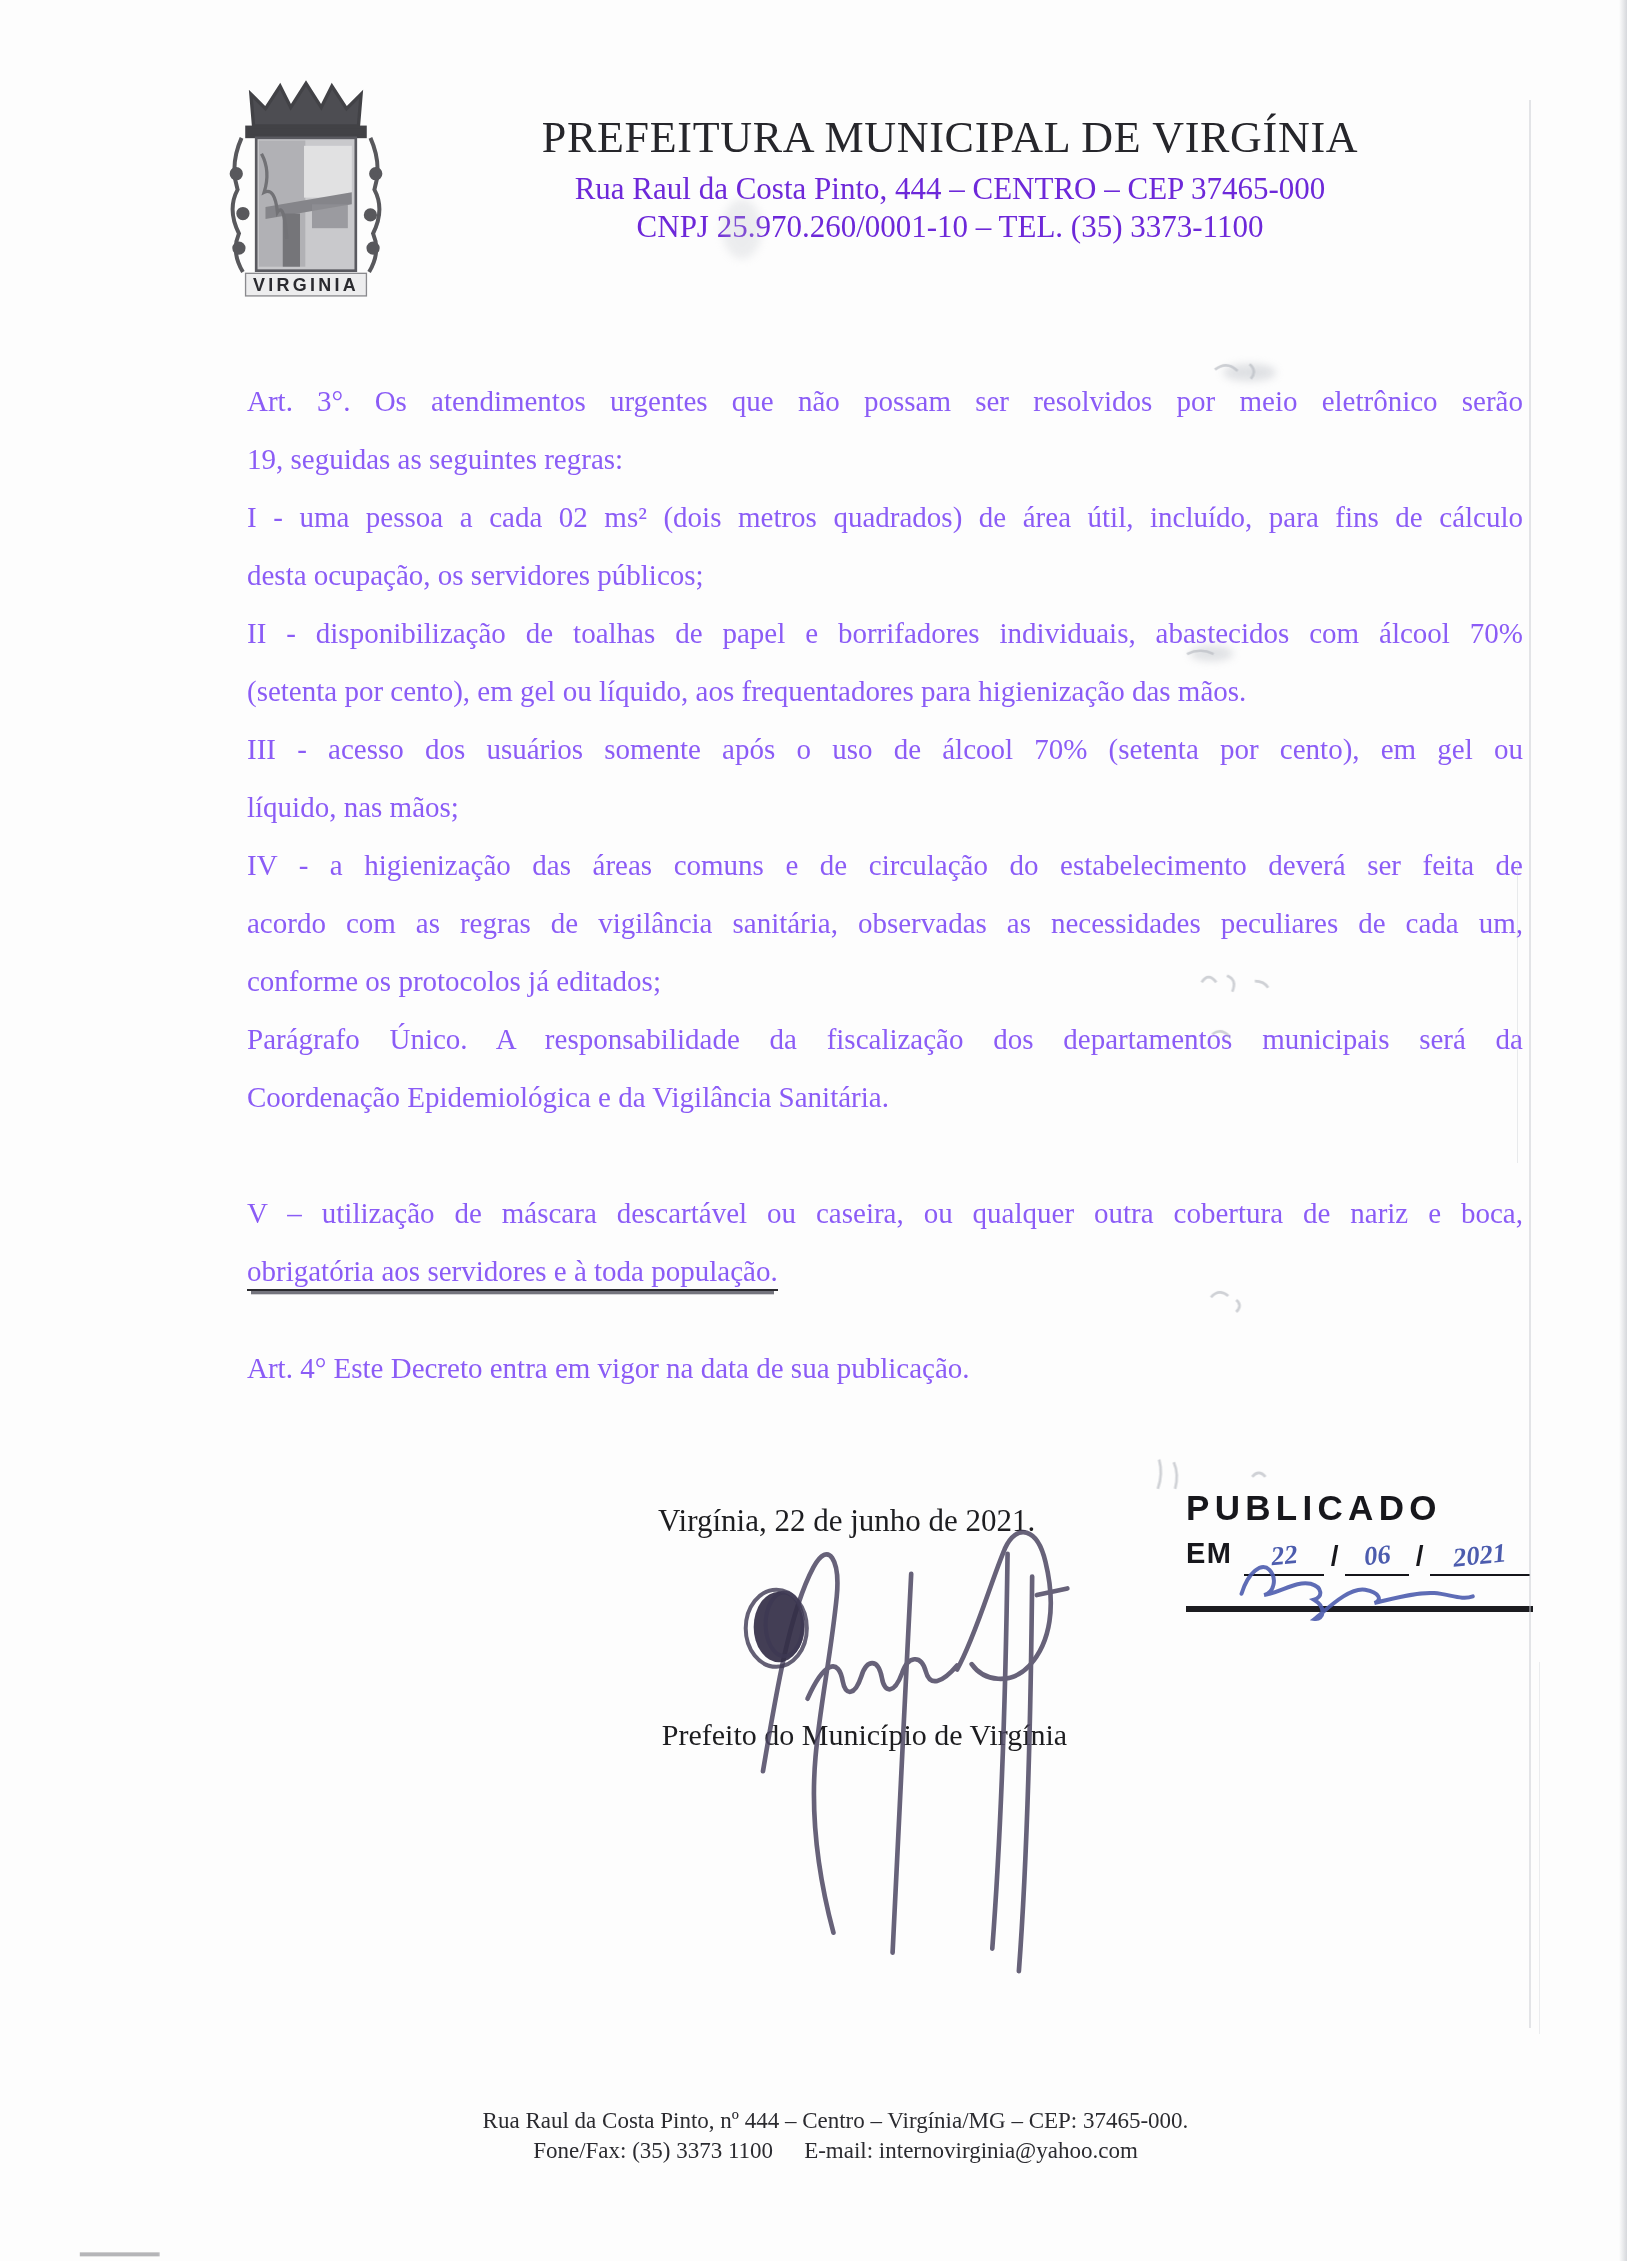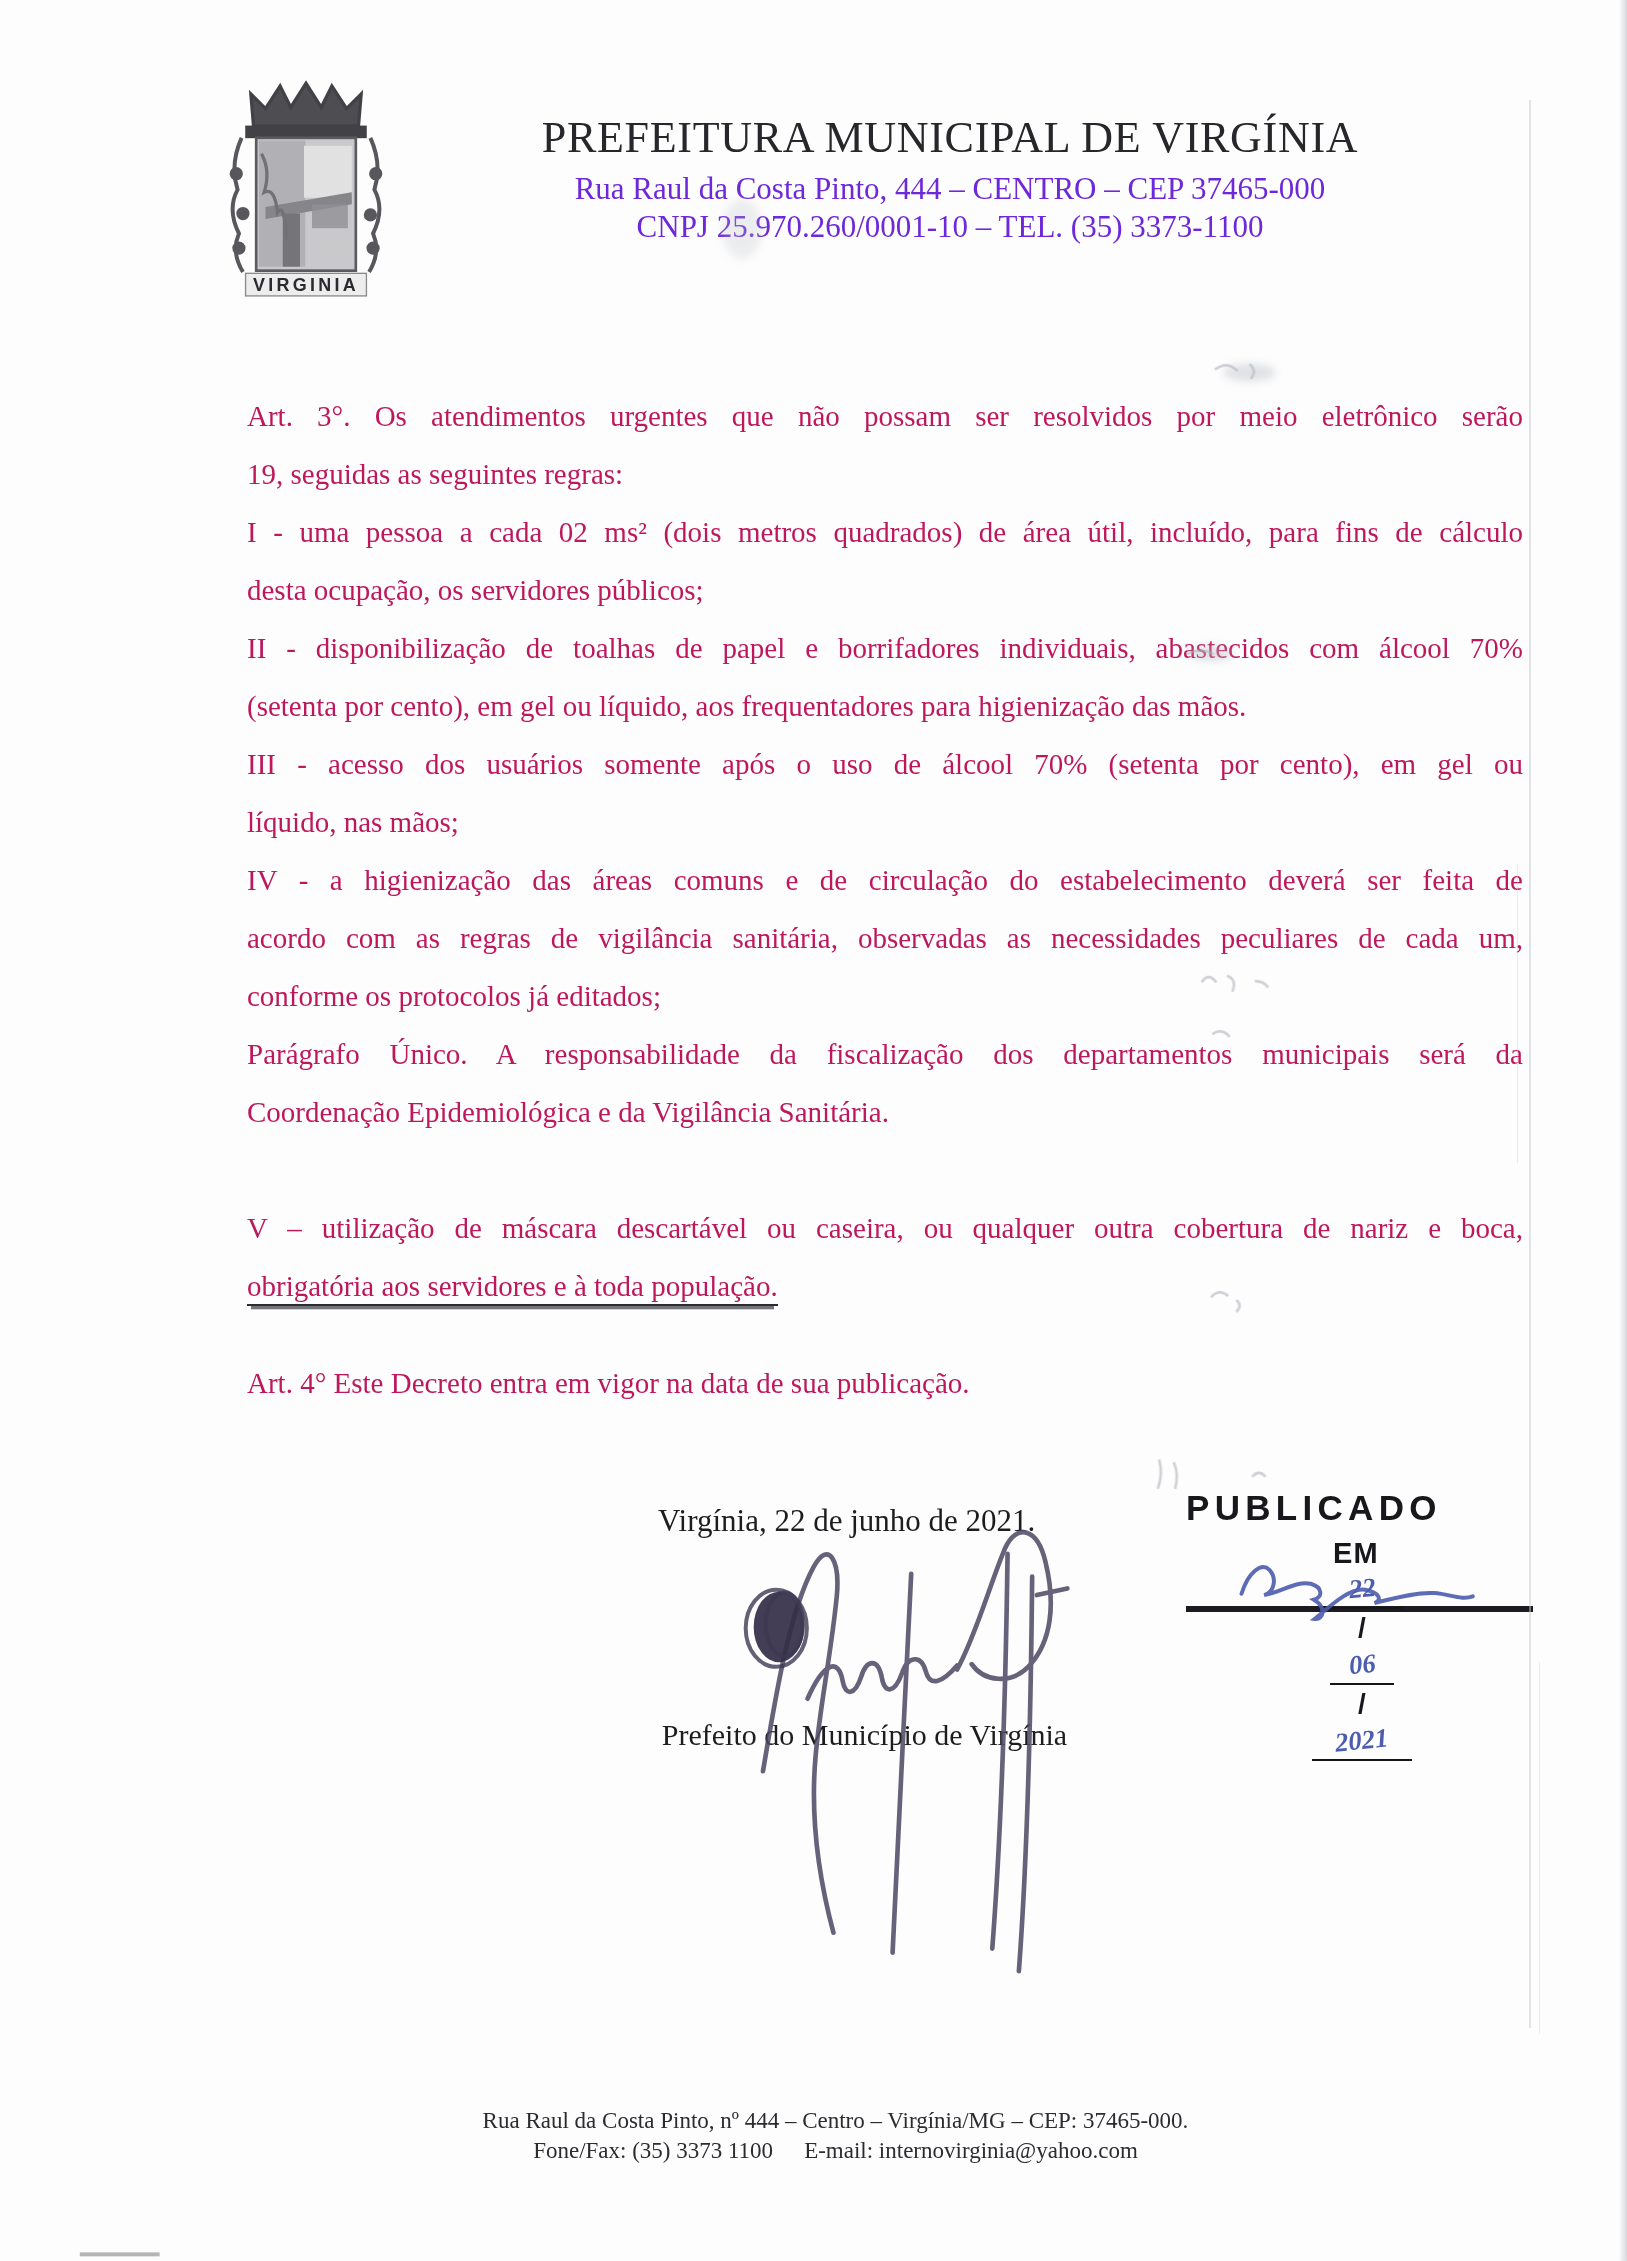--- a/index.html
+++ b/index.html
@@ -6,36 +6,36 @@
   .page{
     position:relative; width:1627px; height:2261px; background:#fdfdfd;
     font-family:"Liberation Serif", serif; color:#1d1d20; overflow:hidden;
   }
   
   .crest{position:absolute; left:219px; top:74px; width:174px; height:226px;}
   .header-text{position:absolute; left:465px; top:112px; width:970px; text-align:center;}
   .header-title{font-size:44px; letter-spacing:0.7px; color:#26262b; white-space:nowrap;}
   .header-sub{font-size:31px; line-height:38px; margin-top:6.6px; color:#6d28d9;}
   
-  .doc-body{position:absolute; left:247px; top:387px; width:1276px; font-size:29px; color:#be185d;}
+  .doc-body{position:absolute; left:247px; top:372px; width:1276px; font-size:29px; color:#8b5cf6;}
   .para{margin:0;}
   .para.g-sm{margin-bottom:39px;}
   .para.g-lg{margin-bottom:58px;}
   .line{height:58px; line-height:58px; overflow:hidden; white-space:nowrap;}
   .line.just{text-align:justify; text-align-last:justify; white-space:normal;}
   .ul{border-bottom:2.7px solid #2b2b30; padding-bottom:2px; box-shadow:0 7.3px 0 -4px rgba(70,70,82,.75);}
   
   .dateline{position:absolute; left:658px; top:1501px; width:465px; font-size:31px; line-height:40px; white-space:nowrap;}
   .signer{position:absolute; left:625px; width:479px; text-align:center; font-size:30px; white-space:nowrap;}
   .signer.name{top:1660px;}
   .signer.title{top:1718px;}
   
   .stamp{position:absolute; left:1186px; top:1488px; width:352px; color:#17171c;}
   .stamp-title{font-family:"Liberation Sans",sans-serif; font-weight:bold; font-size:35px; letter-spacing:5.3px; white-space:nowrap;}
-  .stamp-em-row{display:flex; align-items:center; margin-top:9.3px; height:40px;flex-direction:column;}
+  .stamp-em-row{display:flex; align-items:flex-start; margin-top:9.3px; height:40px;}
   .stamp-em{font-family:"Liberation Sans",sans-serif; font-weight:bold; font-size:29px; letter-spacing:1.3px; margin-right:12px;}
   .slot{border-bottom:2.7px solid #141419; text-align:center; height:37px; line-height:37px;}
   .slot.day{width:80px;} .slot.month{width:64px;} .slot.year{width:100px;}
   .hand{font-style:italic; font-weight:bold; font-size:26.6px; color:#4c5cae; display:inline-block; transform:rotate(-6deg);}
   .slash{font-family:"Liberation Sans",sans-serif; font-weight:bold; font-size:28px; margin:0 6.6px; line-height:37px;}
   .stamp-rule{margin-top:29px; width:347px; height:6px; background:#1c1c20;}
   .attendant{text-align:center; width:347px;}
   .attendant .nm{margin-top:26.6px; font-family:"Liberation Sans",sans-serif; font-weight:bold; font-size:31px; color:#121215; white-space:nowrap;}
   .attendant .tt{margin-top:4px; font-family:"Liberation Sans",sans-serif; font-size:25px; color:#1b1b1f;}
   .attendant .cpf{margin-top:5.3px; font-weight:600; font-size:29px; color:#17171b; white-space:nowrap;}

